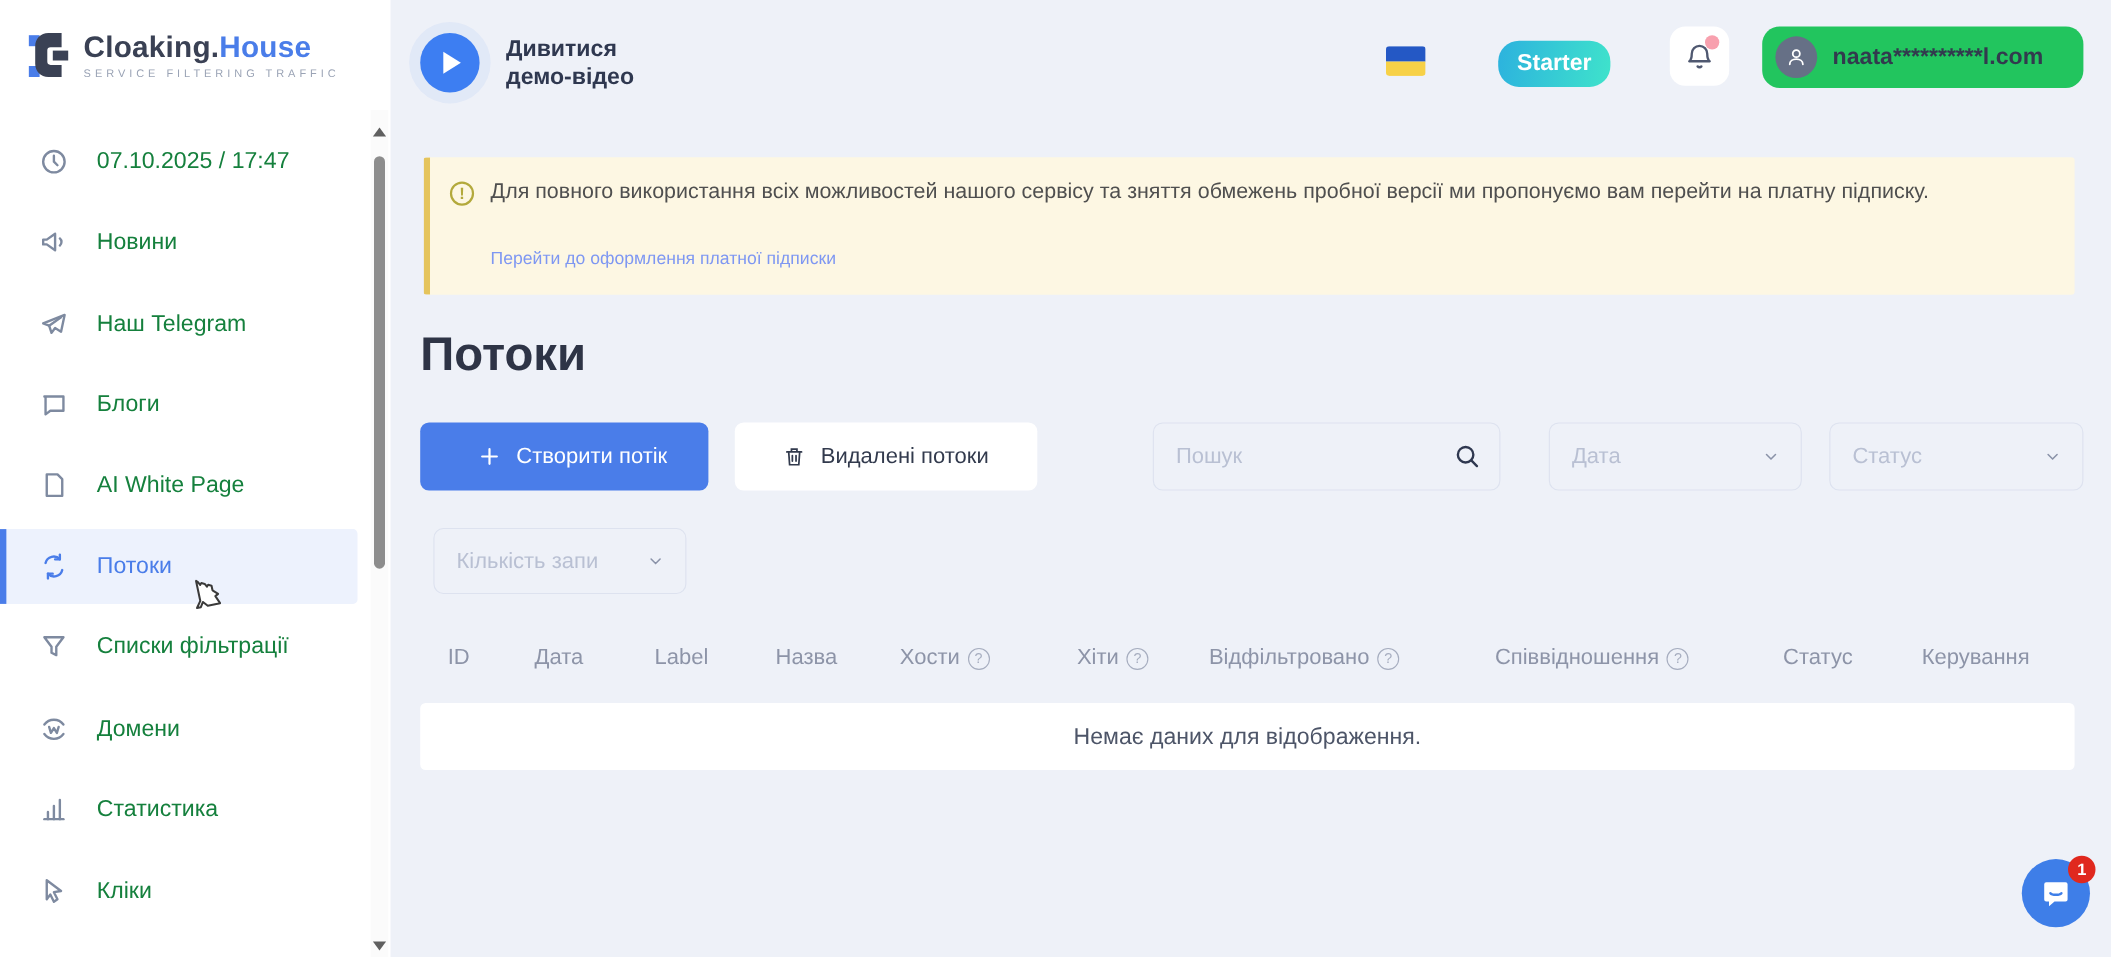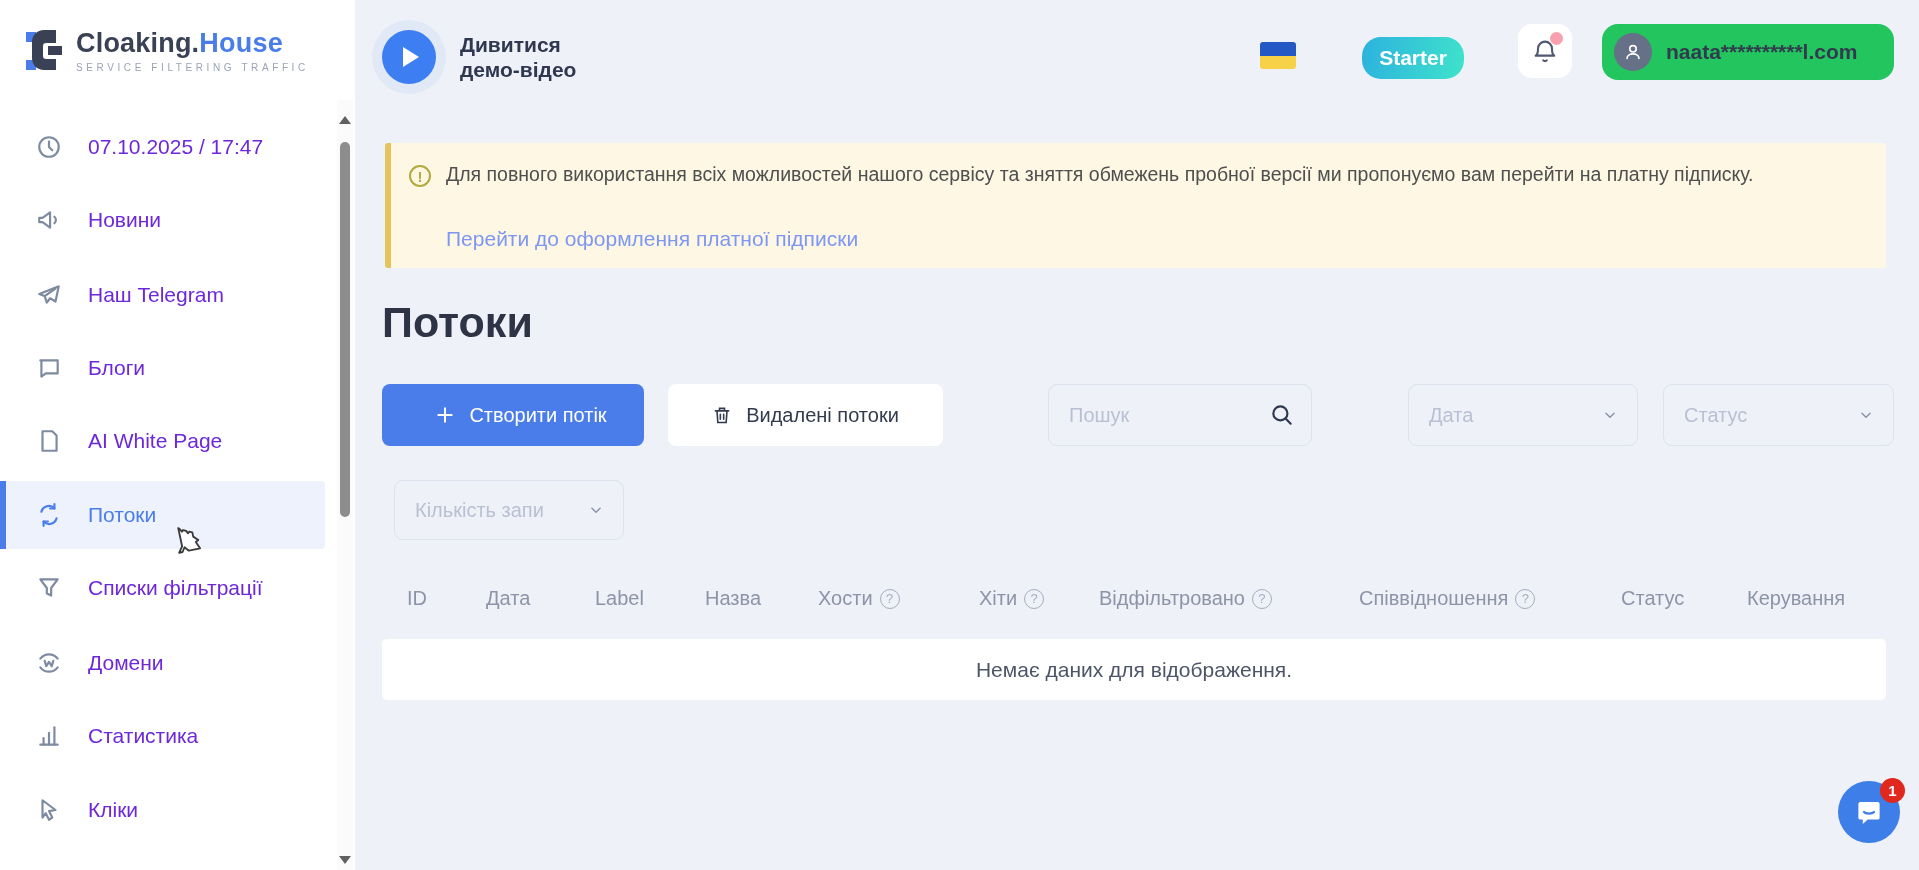--- a/index.html
+++ b/index.html
@@ -15,21 +15,21 @@
   
   .sidebar { position:absolute; left:0; top:0; width:355px; height:870px; background:#ffffff; z-index:2; }
   .logo { position:absolute; left:26px; top:26px; display:flex; align-items:center; gap:12px; cursor:pointer; }
   .logo-text .line1 { font-size:27px; font-weight:bold; color:#3a4154; letter-spacing:0.2px; }
   .logo-text .line1 .hl { color:#4a7de9; }
   .logo-text .line2 { font-size:10px; color:#9aa3b5; letter-spacing:3.6px; margin-top:3px; }
 
   .nav-item {
     position:absolute; left:0; width:325px; height:68px;
     display:flex; align-items:center; gap:26px; padding-left:36px;
-    font-size:21px; color:#6d28d9; cursor:pointer;
+    font-size:21px; color:#15803d; cursor:pointer;
   }
   .nav-item svg { flex:0 0 auto; }
   .nav-item.active {
     background:#edf2fd; color:#4a7de9;
     border-left:6px solid #4a7de9; padding-left:30px;
     border-radius:0 4px 4px 0;
   }
   .nav-icon { width:26px; height:26px; stroke:#7e8aa0; fill:none; stroke-width:2; stroke-linecap:round; stroke-linejoin:round; }
   .nav-item.active .nav-icon { stroke:#4a7de9; }
 
@@ -63,31 +63,31 @@
     display:flex; align-items:center; gap:14px; padding-left:12px; cursor:pointer; }
   .avatar { width:38px; height:38px; border-radius:50%; background:#667086; display:flex; align-items:center; justify-content:center; }
   .user-email { font-size:21px; font-weight:bold; color:#323a4e; }
 
   
   .banner { position:absolute; left:385px; top:143px; width:1501px; height:125px; background:#fdf7e3;
     border-left:6px solid #e5c45c; border-radius:3px; }
   .banner-icon { position:absolute; left:18px; top:22px; width:22px; height:22px; border:2px solid #b3a93c; border-radius:50%;
     color:#b3a93c; font-size:15px; font-weight:bold; display:flex; align-items:center; justify-content:center; }
   .banner-text { position:absolute; left:55px; top:18px; width:1420px; font-size:19.5px; line-height:27px; color:#4f4f4f; }
-  .banner-link { position:absolute; left:55px; top:84px; font-size:21px; color:#7e97f2; cursor:pointer; text-decoration:none; }
+  .banner-link { position:absolute; left:55px; top:84px; font-size:16px; color:#7e97f2; cursor:pointer; text-decoration:none; }
 
   
   .page-title { position:absolute; left:382px; top:298px; font-size:43px; font-weight:bold; color:#2e3446; }
 
   .btn-create { position:absolute; left:382px; top:384px; width:262px; height:62px; background:#4a7de9; border:none; border-radius:8px;
     color:#ffffff; font-size:20px; font-family:inherit; display:flex; align-items:center; justify-content:center; gap:14px; cursor:pointer;padding-left:16px; }
   .btn-deleted { position:absolute; left:668px; top:384px; width:275px; height:62px; background:#ffffff; border:none; border-radius:8px;
     color:#323a4d; font-size:20px; font-family:inherit; display:flex; align-items:center; justify-content:center; gap:14px; cursor:pointer; }
 
-  .search-box { position:absolute; left:1048px; top:384px; width:264px; height:62px; border:1px solid #dde2ef; border-radius:9px; background:transparent; }
+  .search-box { position:absolute; left:1048px; top:384px; width:316px; height:62px; border:1px solid #dde2ef; border-radius:9px; background:transparent; }
   .search-box input { position:absolute; left:20px; top:0; width:260px; height:60px; border:none; background:transparent; outline:none;
     font-size:20px; font-family:inherit; color:#3a4154; }
   .search-box input::placeholder { color:#b9c0d3; }
   .search-icon-btn { position:absolute; right:16px; top:17px; cursor:pointer; }
 
   .select-box { position:absolute; height:62px; border:1px solid #dde2ef; border-radius:9px;
     display:flex; align-items:center; justify-content:space-between; padding:0 20px; font-size:20px; color:#b9c0d3; cursor:pointer; }
   .sel-date { left:1408px; top:384px; width:230px; }
   .sel-status { left:1663px; top:384px; width:231px; }
   .sel-count { left:394px; top:480px; width:230px; height:60px; }

